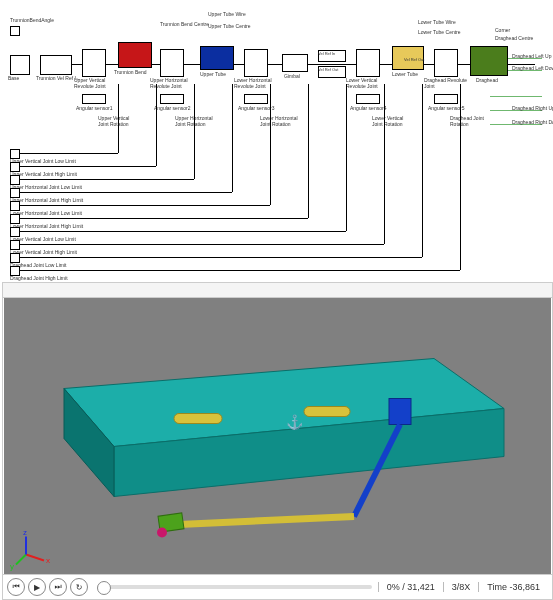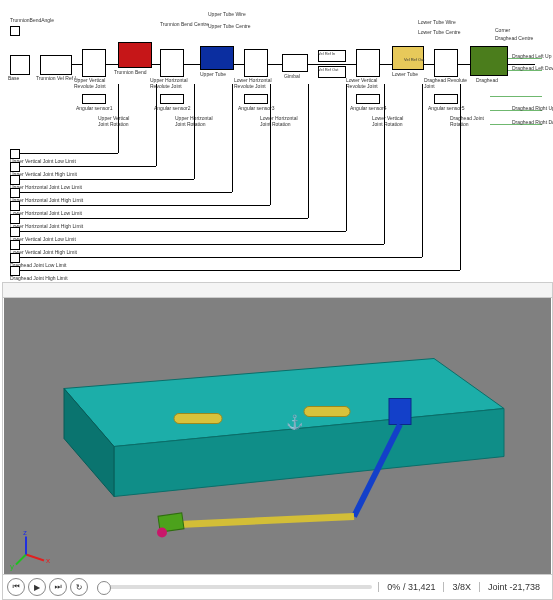--- a/index.html
+++ b/index.html
@@ -220,20 +220,20 @@
     <div class="slider">
       <div class="slider-knob"></div>
     </div>
     <div class="status-seg">
       <span>0%</span>
       <span> / </span>
       <span>31,421</span>
     </div>
     <div class="status-seg">3/8X</div>
     <div class="status-seg">
-      <span>Joint</span>
+      <span>Time</span>
       <span> </span>
-      <span>-21,738</span>
+      <span>-36,861</span>
     </div>
   </div>
 </div>
 
 </div>
 
 </body></html>

